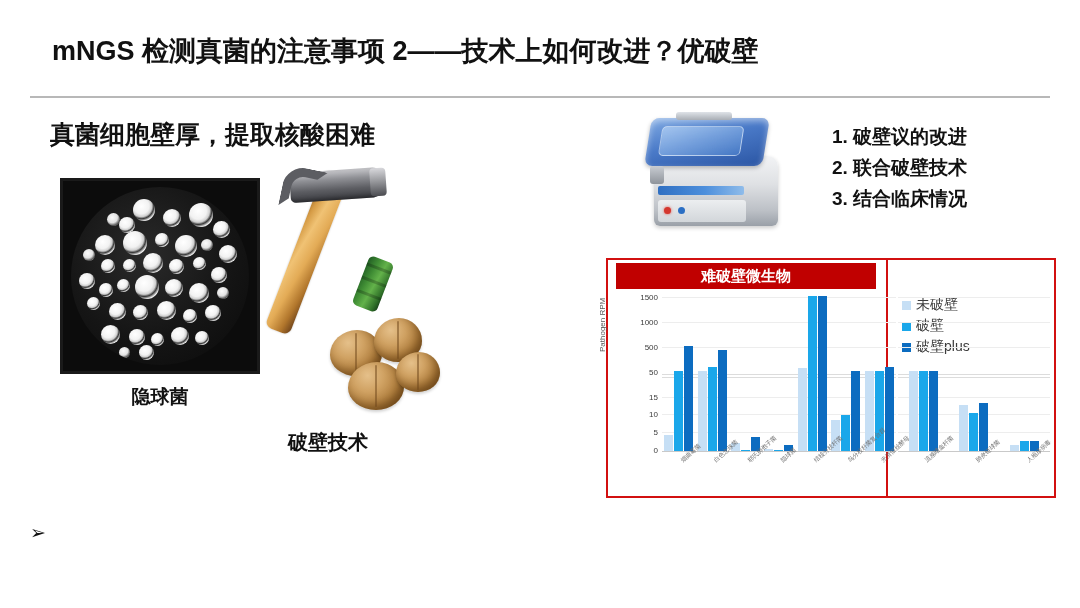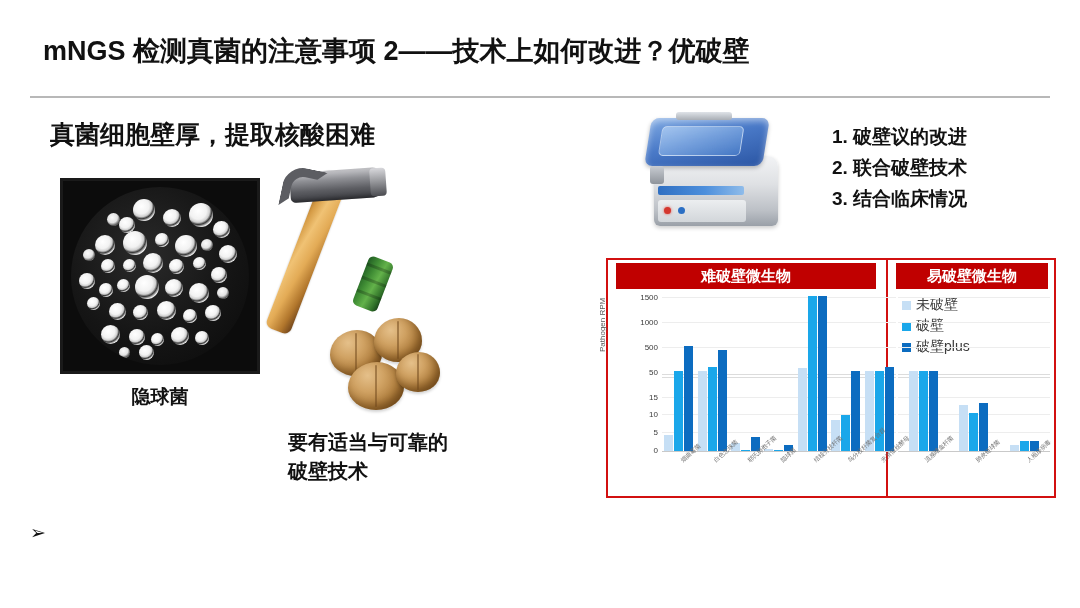--- a/index.html
+++ b/index.html
@@ -12,21 +12,21 @@
   }
   .slide {
     position: relative;
     width: 1080px; height: 608px;
     background: #ffffff;
   }
 
   
   .slide-title {
     position: absolute;
-    left: 43px; top: 33px;
+    left: 52px; top: 33px;
     font-size: 27px;
     font-weight: bold;
     color: #111111;
     letter-spacing: 0px;
     white-space: nowrap;
   }
   .title-rule {
     position: absolute;
     left: 30px; top: 96px;
     width: 1020px; height: 2px;
@@ -483,21 +483,20 @@
   </div>
 
   <div class="num-list">
     <div>1. 破壁议的改进</div>
     <div>2. 联合破壁技术</div>
     <div>3. 结合临床情况</div>
   </div>
 
   <div class="chart-block">
     <div class="banner left">难破壁微生物</div>
-    <div class="banner right">易破壁微生物</div>
     <div class="divider-v"></div>
 
     <div class="plot-left">
       <div class="ylabel">Pathogen RPM</div>
       <div class="yticks">
         <div class="ytick" style="top:3px">1500</div>
         <div class="ytick" style="top:28px">1000</div>
         <div class="ytick" style="top:53px">500</div>
         <div class="ytick" style="top:78px">50</div>
         <div class="ytick" style="top:103px">15</div>
@@ -606,21 +605,20 @@
       </div>
       <div class="xlabels">
         <div class="xlab">流感嗜血杆菌</div>
         <div class="xlab">肺炎链球菌</div>
         <div class="xlab">人疱疹病毒</div>
       </div>
     </div>
   </div>
 
   <div class="hammer-caption">
-    <div>要有适当与可靠的</div>
     <div>破壁技术</div>
   </div>
 
   <div class="bottom-bullet">
     <span class="bullet-arrow">➢</span>
   </div>
 
 </div>
 
 </body></html>

